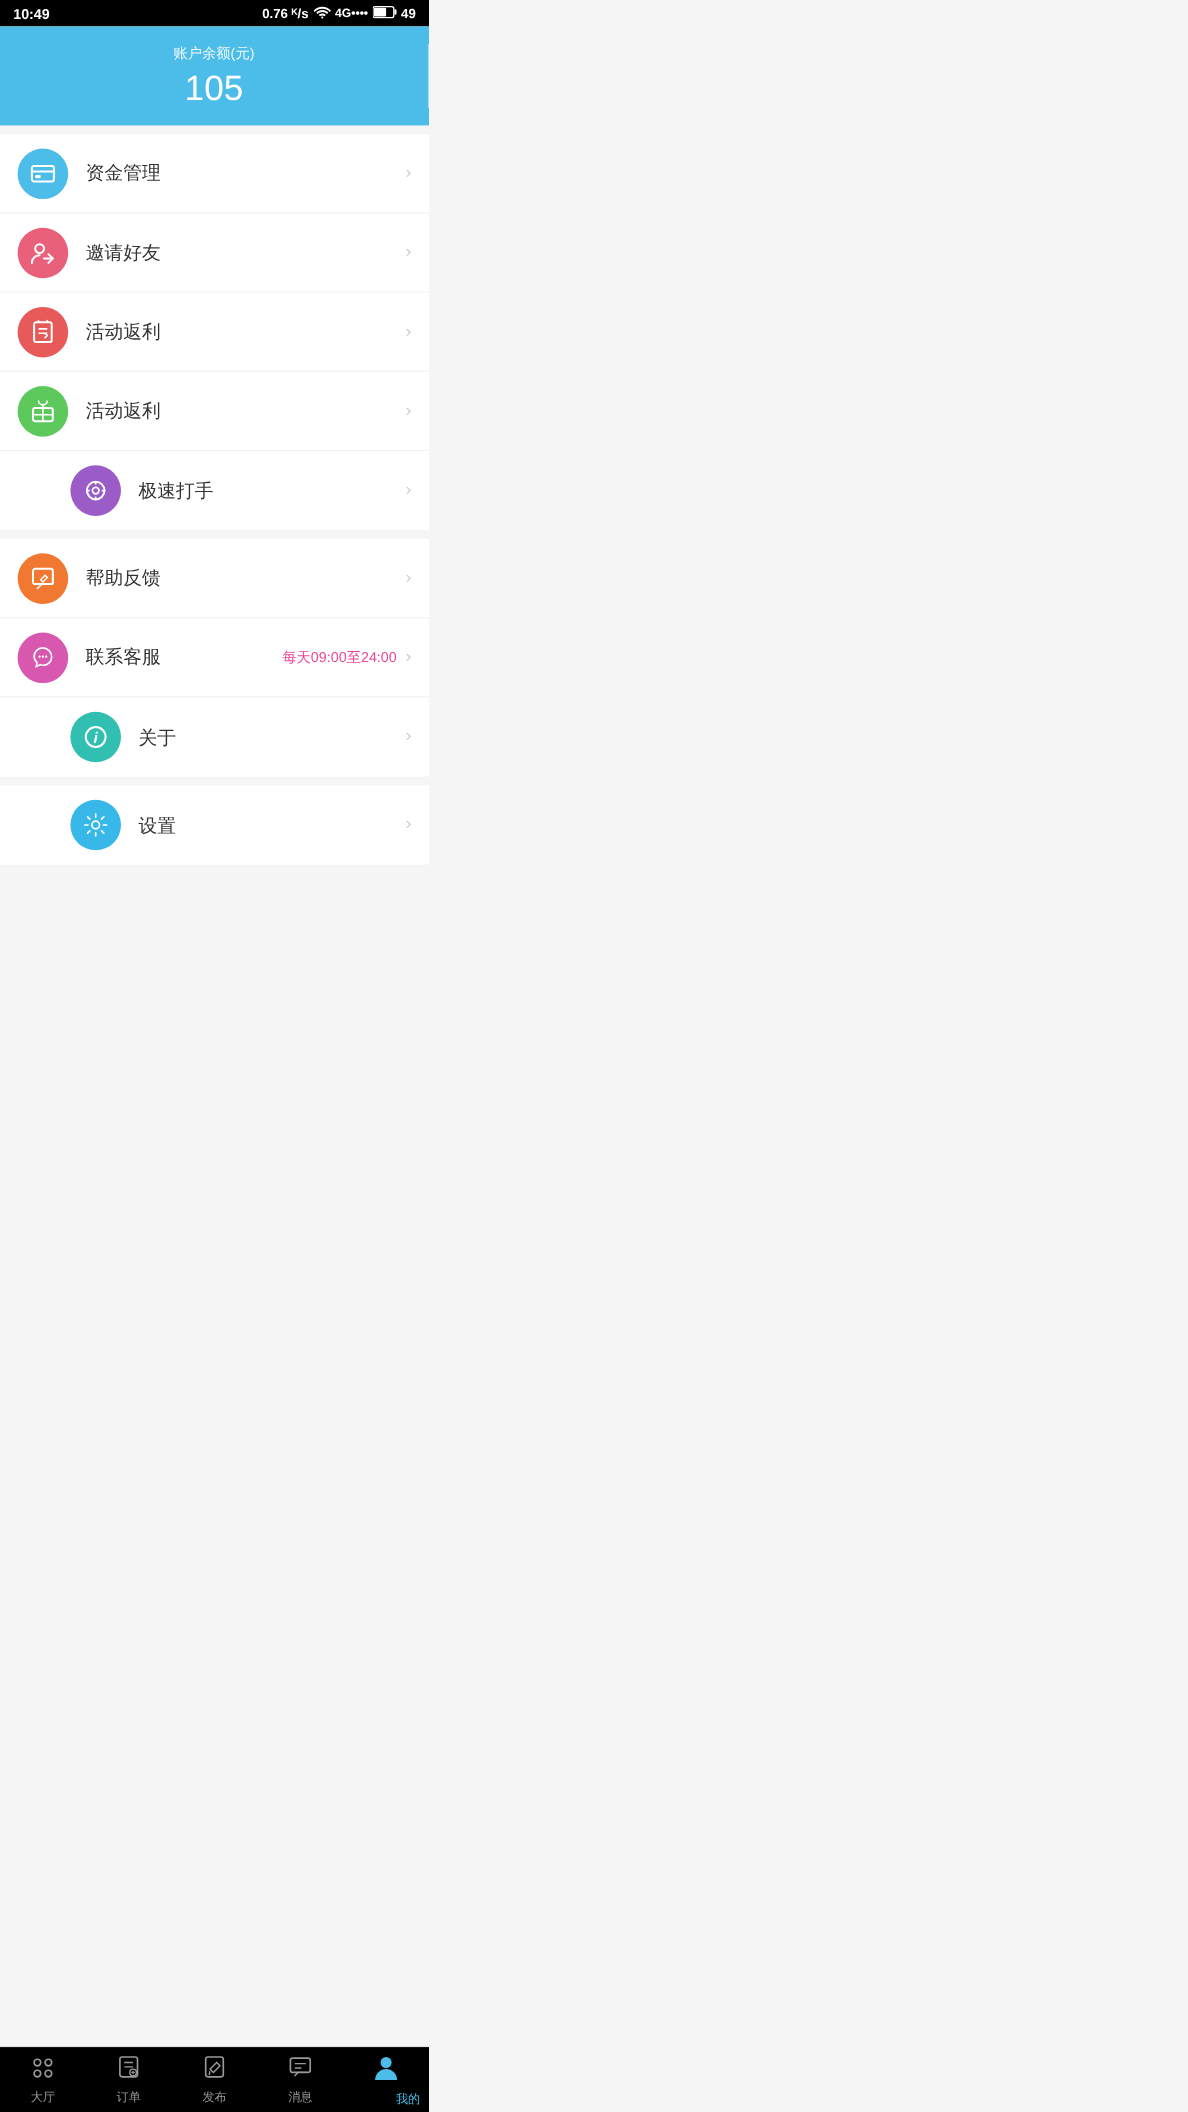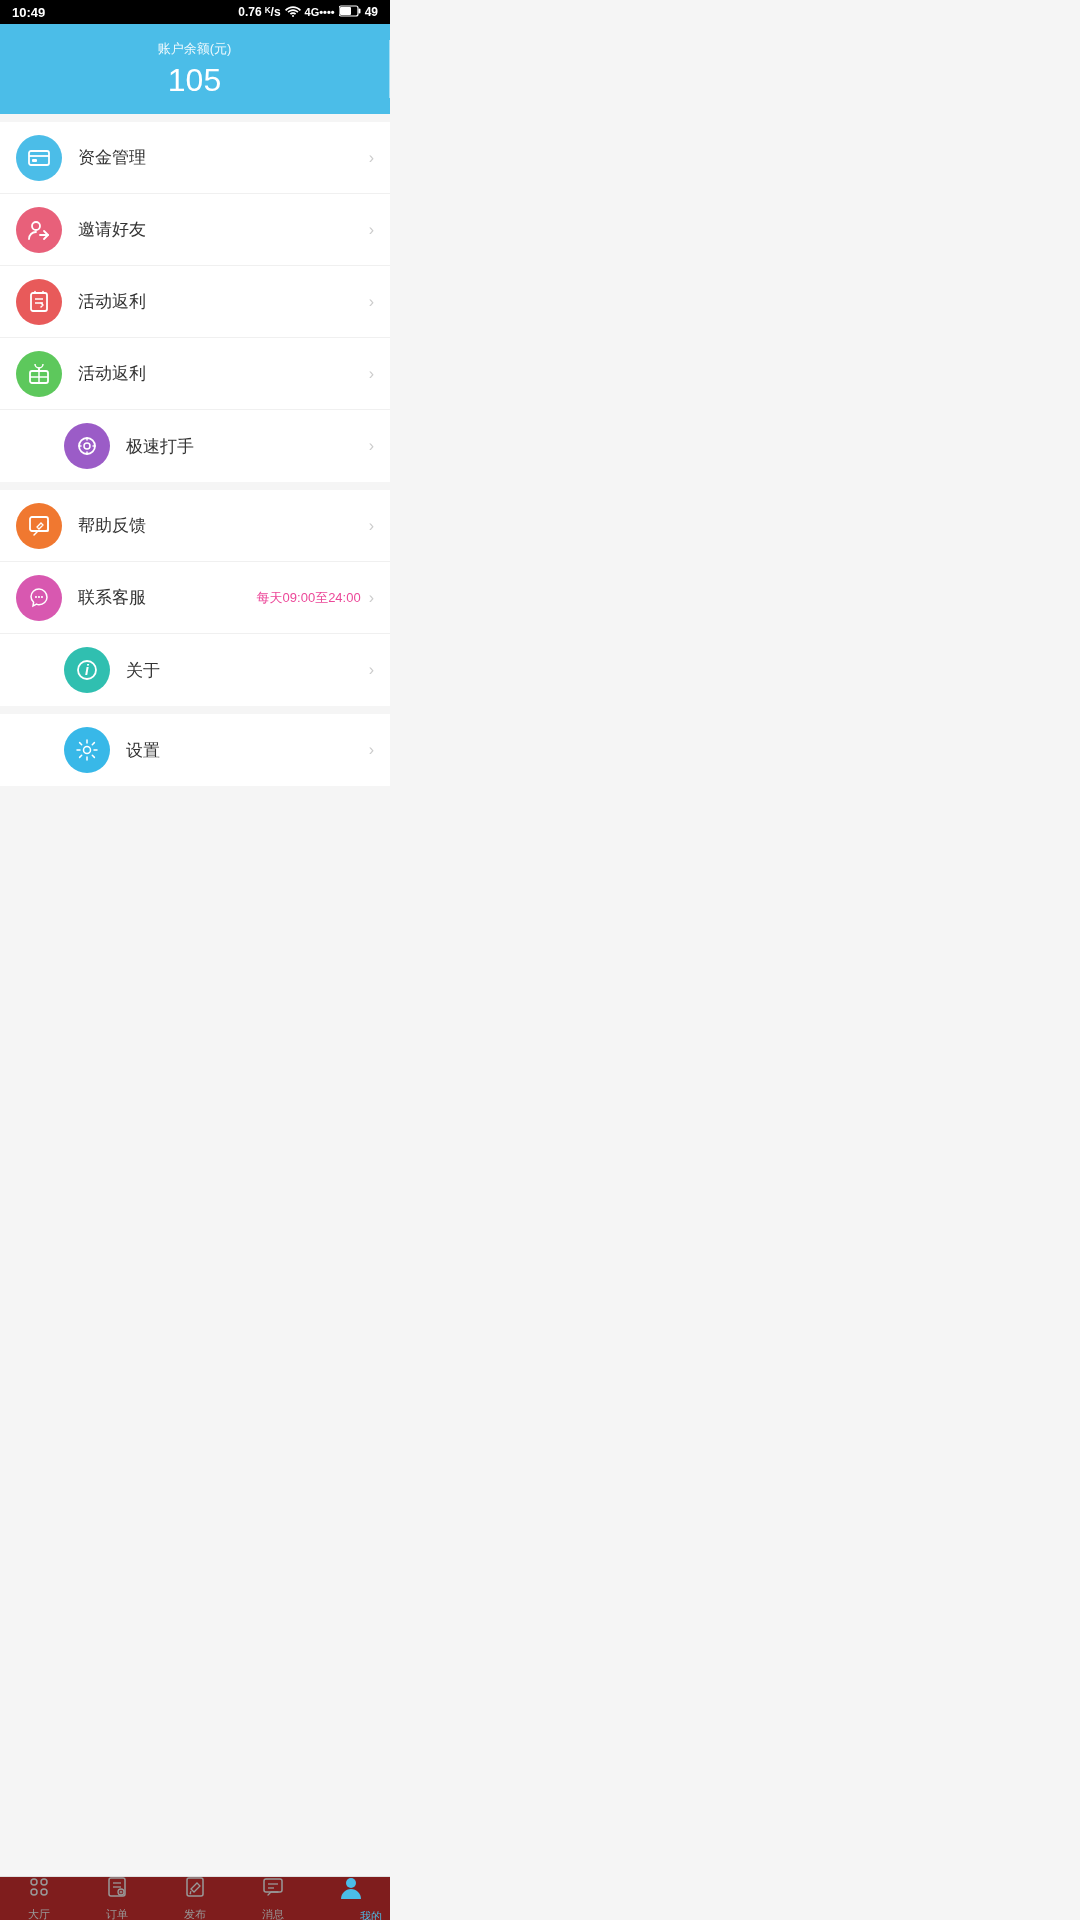--- a/index.html
+++ b/index.html
@@ -115,25 +115,24 @@
     .icon-orange { background: #f07830; }
     .icon-pink2 { background: #d858b0; }
     .icon-teal { background: #30bfb0; }
     .icon-skyblue { background: #38b8e8; }
 
     
     .bottom-nav {
       position: fixed;
       bottom: 0;
       width: 390px;
-      background: #7f1d1d;
+      background: #000000;
       border-top: 1px solid #e0e0e0;
       display: flex;
-      height: 44px;
-      font-family: Liberation Mono, monospace;
+      height: 60px;
     }
     .nav-item {
       flex: 1;
       display: flex;
       flex-direction: column;
       align-items: center;
       justify-content: center;
       cursor: pointer;
       gap: 3px;
     }

